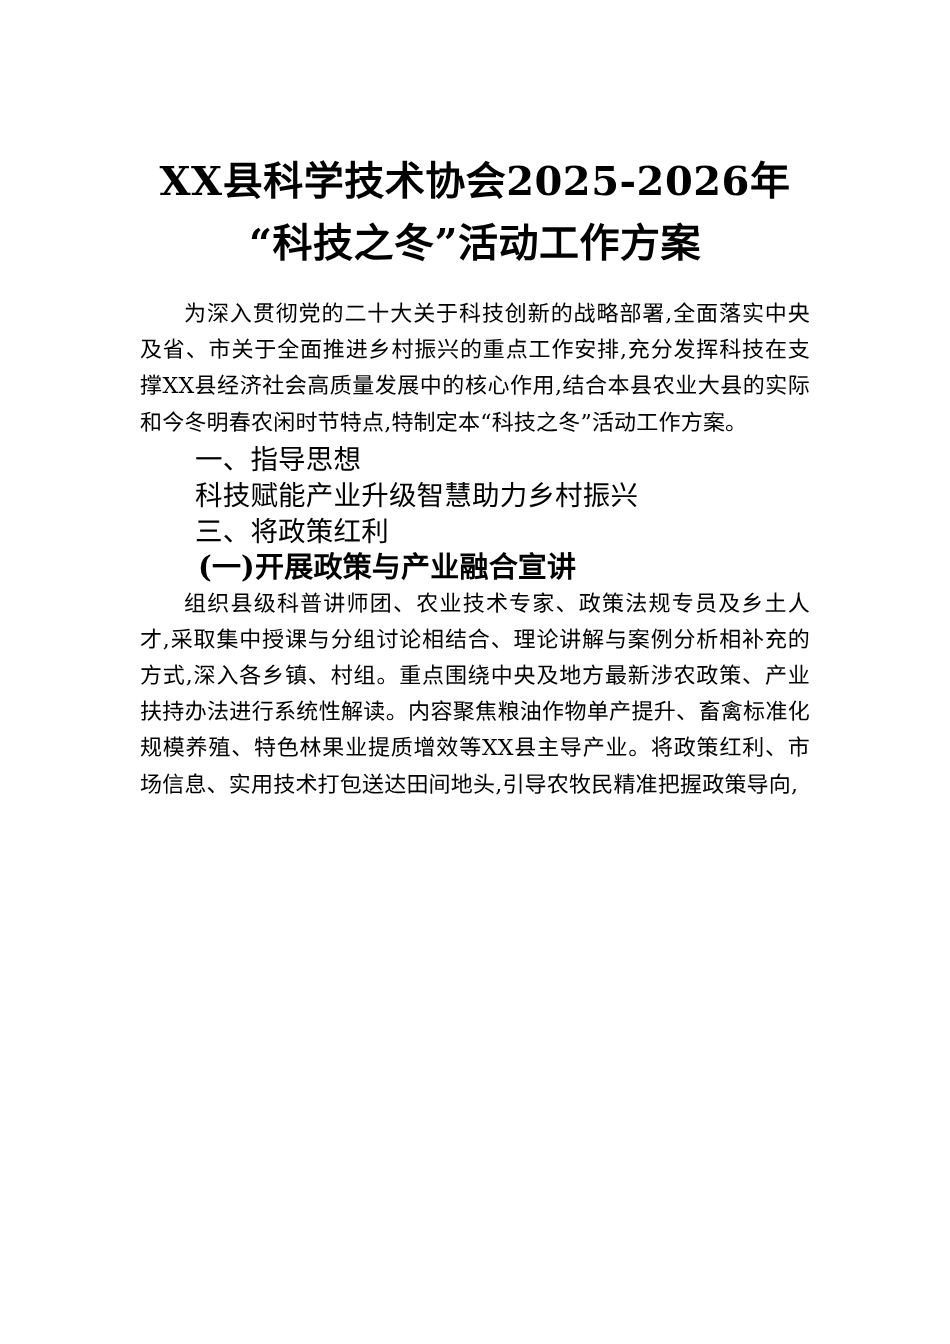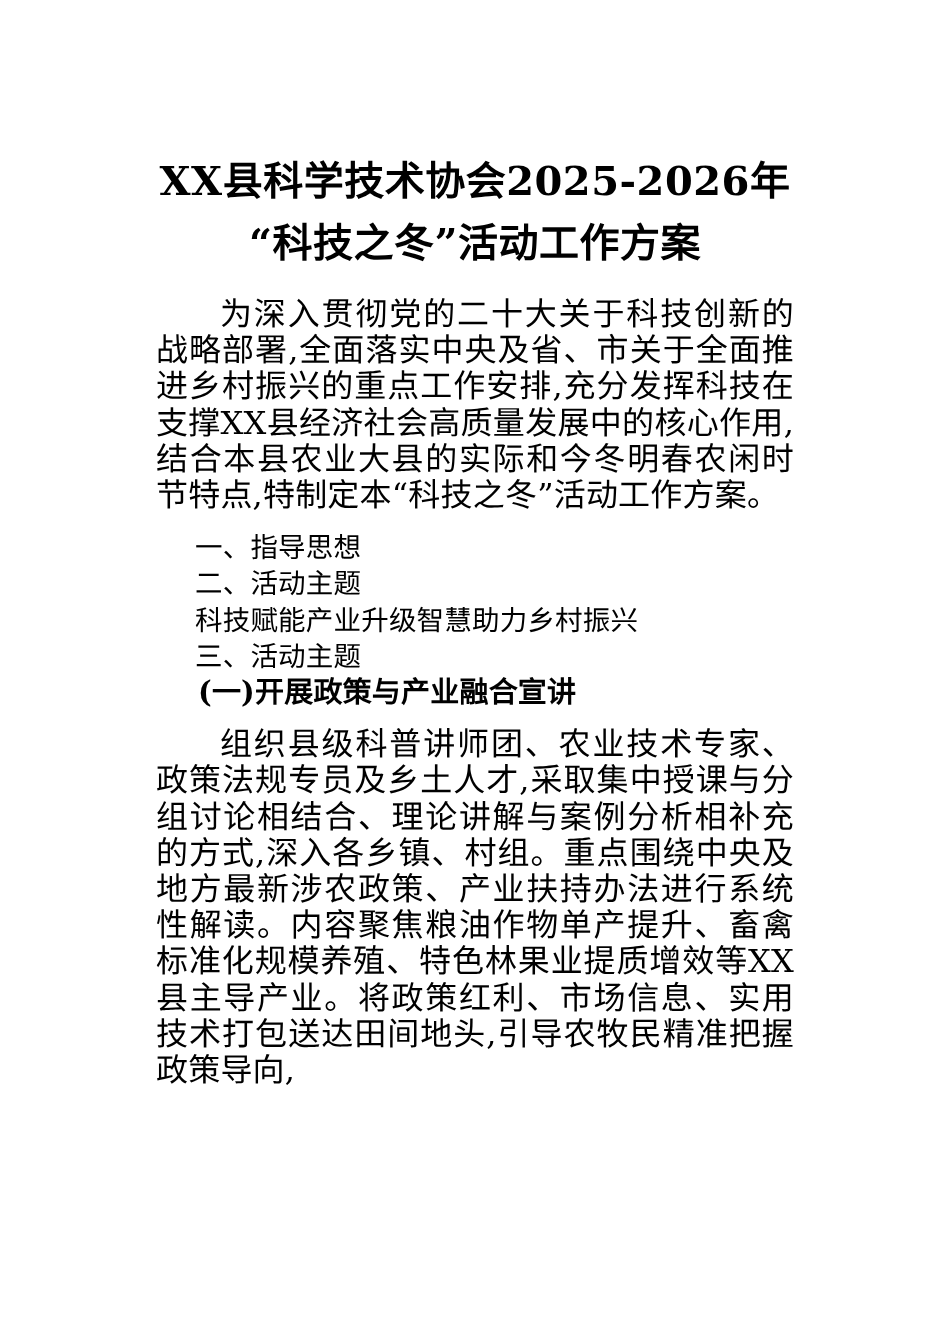--- a/index.html
+++ b/index.html
@@ -34,26 +34,26 @@
     line-height: 62px;
     text-align: center;
     letter-spacing: 0.5px;
     margin: 0 0 22px 0;
     padding: 0 4px;
   }
 
   
   .para {
     font-family: "DejaVu Serif", "Liberation Serif", serif;
-    font-size: 32px;
+    font-size: 22px;
     line-height: 36.2px;
     text-align: justify;
     text-justify: inter-ideograph;
     text-indent: 2em;
-    margin: 16px;
+    margin: 0;
     letter-spacing: 0.2px;
     word-break: break-all;
   }
 
   
   .h1-cn {
     font-family: "DejaVu Sans", "Liberation Sans", sans-serif;
     font-weight: 400;
     font-size: 27.5px;
     line-height: 36.2px;
@@ -87,23 +87,22 @@
 
 <div class="page">
 
   <h1 class="doc-title">XX县科学技术协会2025-2026年“科技之冬”活动工作方案</h1>
 
   <p class="para">为深入贯彻党的二十大关于科技创新的战略部署,全面落实中央及省、市关于全面推进乡村振兴的重点工作安排,充分发挥科技在支撑XX县经济社会高质量发展中的核心作用,结合本县农业大县的实际和今冬明春农闲时节特点,特制定本“科技之冬”活动工作方案。</p>
 
   <h2 class="h1-cn">一、指导思想</h2>
 
 
-  <h2 class="h1-cn">二、活动主题</h2>
 
   <p class="theme-line">科技赋能产业升级智慧助力乡村振兴</p>
 
-  <h2 class="h1-cn">三、活动主题</h2>
+  <h2 class="h1-cn">三、将政策红利</h2>
 
   <h3 class="h2-cn">(一)开展政策与产业融合宣讲</h3>
 
   <p class="para">组织县级科普讲师团、农业技术专家、政策法规专员及乡土人才,采取集中授课与分组讨论相结合、理论讲解与案例分析相补充的方式,深入各乡镇、村组。重点围绕中央及地方最新涉农政策、产业扶持办法进行系统性解读。内容聚焦粮油作物单产提升、畜禽标准化规模养殖、特色林果业提质增效等XX县主导产业。将政策红利、市场信息、实用技术打包送达田间地头,引导农牧民精准把握政策导向,</p>
 
 </div>
 
 </body></html>

